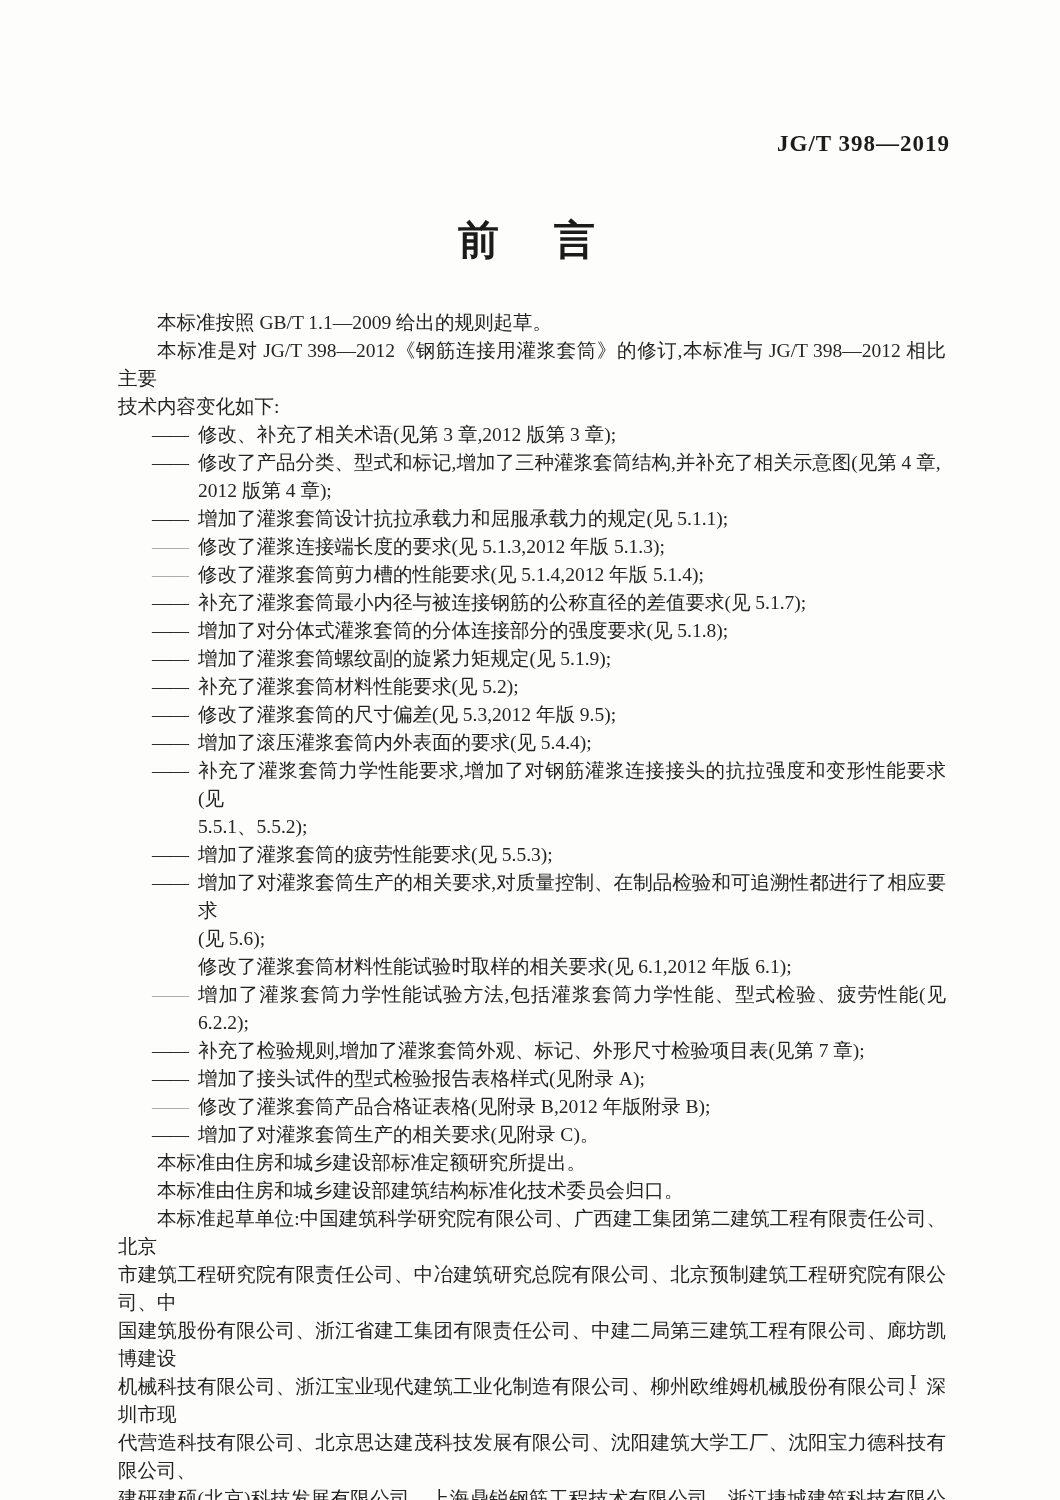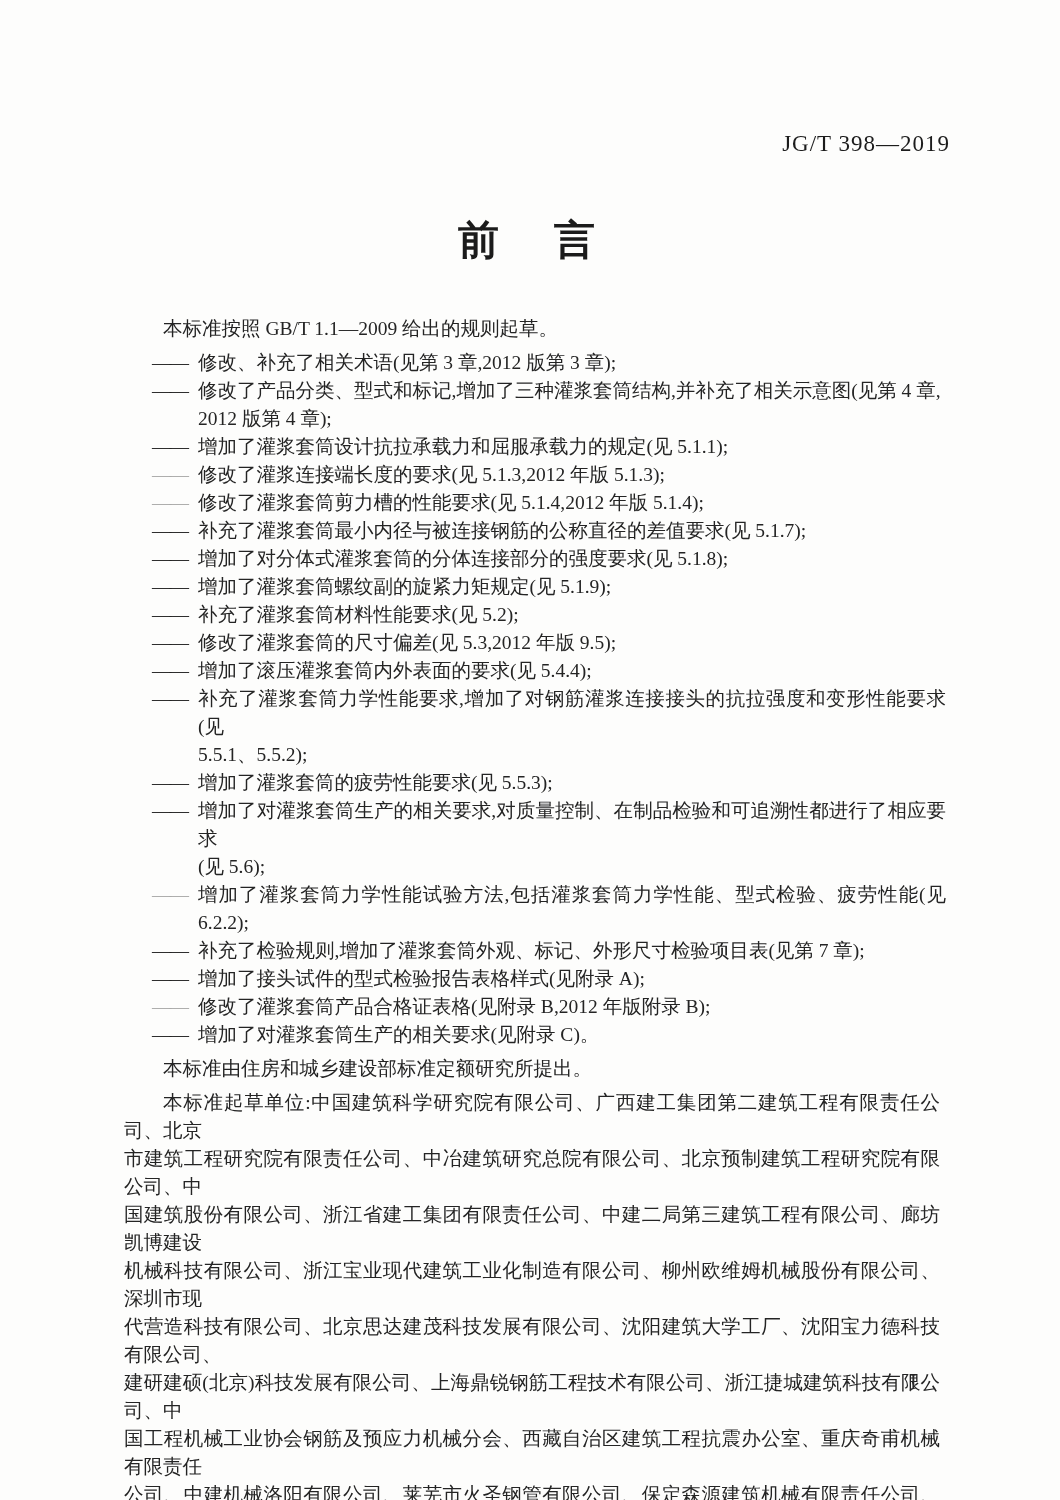--- a/index.html
+++ b/index.html
@@ -9,21 +9,21 @@
     margin:0 auto;
     background:#fdfdfc;
     color:#222;
     font-family:"Liberation Serif","DejaVu Serif",serif;
     overflow:hidden;
   }
   .std-code{
     position:absolute;
     top:131px;right:110px;
     font-size:23px;
-    font-weight:normal;
+    font-weight:bold;
     letter-spacing:1px;
     color:#1c1c1c;
   }
   .doc-title{
     position:absolute;
     top:213px;left:0;
     width:100%;
     margin:0;
     text-align:center;
     font-family:"DejaVu Sans","Liberation Sans",sans-serif;
@@ -34,21 +34,21 @@
   }
   .body-text{
     position:absolute;
     top:309px;left:118px;
     width:828px;
     font-size:19.5px;
     line-height:28px;
     text-align:justify;
     color:#242424;
   }
-  .para{margin:6px;}
+  .para{margin:0;}
   .indent{text-indent:2em;}
   .preline{white-space:pre-line;}
   .item{display:flex;}
   .dash{
     flex:0 0 46px;
     margin-left:34px;
     letter-spacing:-2px;
     white-space:nowrap;
   }
   .dash-solid{opacity:1;}
@@ -72,20 +72,22 @@
 <div class="page">
 
   <div class="std-code">JG/T 398—2019</div>
 
   <h1 class="doc-title">前　言</h1>
 
   <div class="body-text">
 
     <p class="para indent">本标准按照 GB/T 1.1—2009 给出的规则起草。</p>
 
+    <p class="para indent preline">本标准是对 JG/T 398—2012《钢筋连接用灌浆套筒》的修订,本标准与 JG/T 398—2012 相比主要
+技术内容变化如下:</p>
 
     <div id="change-list">
         <div class="item">
           <span class="dash dash-solid">——</span>
           <span class="itext">修改、补充了相关术语(见第 3 章,2012 版第 3 章);</span>
         </div>
         <div class="item">
           <span class="dash dash-solid">——</span>
           <span class="itext">修改了产品分类、型式和标记,增加了三种灌浆套筒结构,并补充了相关示意图(见第 4 章,
 2012 版第 4 章);</span>
@@ -134,20 +136,24 @@
         <div class="item">
           <span class="dash dash-solid">——</span>
           <span class="itext">增加了灌浆套筒的疲劳性能要求(见 5.5.3);</span>
         </div>
         <div class="item">
           <span class="dash dash-solid">——</span>
           <span class="itext">增加了对灌浆套筒生产的相关要求,对质量控制、在制品检验和可追溯性都进行了相应要求
 (见 5.6);</span>
         </div>
         <div class="item">
+          <span class="dash dash-none">——</span>
+          <span class="itext">修改了灌浆套筒材料性能试验时取样的相关要求(见 6.1,2012 年版 6.1);</span>
+        </div>
+        <div class="item">
           <span class="dash dash-faint">——</span>
           <span class="itext">增加了灌浆套筒力学性能试验方法,包括灌浆套筒力学性能、型式检验、疲劳性能(见 6.2.2);</span>
         </div>
         <div class="item">
           <span class="dash dash-solid">——</span>
           <span class="itext">补充了检验规则,增加了灌浆套筒外观、标记、外形尺寸检验项目表(见第 7 章);</span>
         </div>
         <div class="item">
           <span class="dash dash-solid">——</span>
           <span class="itext">增加了接头试件的型式检验报告表格样式(见附录 A);</span>
@@ -157,20 +163,21 @@
           <span class="itext">修改了灌浆套筒产品合格证表格(见附录 B,2012 年版附录 B);</span>
         </div>
         <div class="item">
           <span class="dash dash-solid">——</span>
           <span class="itext">增加了对灌浆套筒生产的相关要求(见附录 C)。</span>
         </div>
       </div>
 
     <p class="para indent">本标准由住房和城乡建设部标准定额研究所提出。</p>
 
+    <p class="para indent">本标准由住房和城乡建设部建筑结构标准化技术委员会归口。</p>
 
     <p class="para indent preline">本标准起草单位:中国建筑科学研究院有限公司、广西建工集团第二建筑工程有限责任公司、北京
 市建筑工程研究院有限责任公司、中冶建筑研究总院有限公司、北京预制建筑工程研究院有限公司、中
 国建筑股份有限公司、浙江省建工集团有限责任公司、中建二局第三建筑工程有限公司、廊坊凯博建设
 机械科技有限公司、浙江宝业现代建筑工业化制造有限公司、柳州欧维姆机械股份有限公司、深圳市现
 代营造科技有限公司、北京思达建茂科技发展有限公司、沈阳建筑大学工厂、沈阳宝力德科技有限公司、
 建研建硕(北京)科技发展有限公司、上海鼎锐钢筋工程技术有限公司、浙江捷城建筑科技有限公司、中
 国工程机械工业协会钢筋及预应力机械分会、西藏自治区建筑工程抗震办公室、重庆奇甫机械有限责任
 公司、中建机械洛阳有限公司、莱芜市火圣钢管有限公司、保定森源建筑机械有限责任公司、武汉四方圆
 机械设备有限公司、中机中联工程有限公司、上海利物宝建筑科技有限公司、重庆建工第九建设有限公</p>

